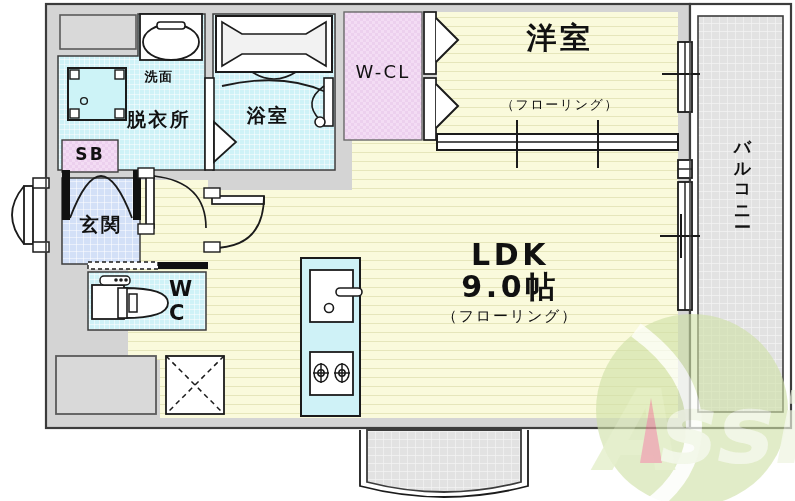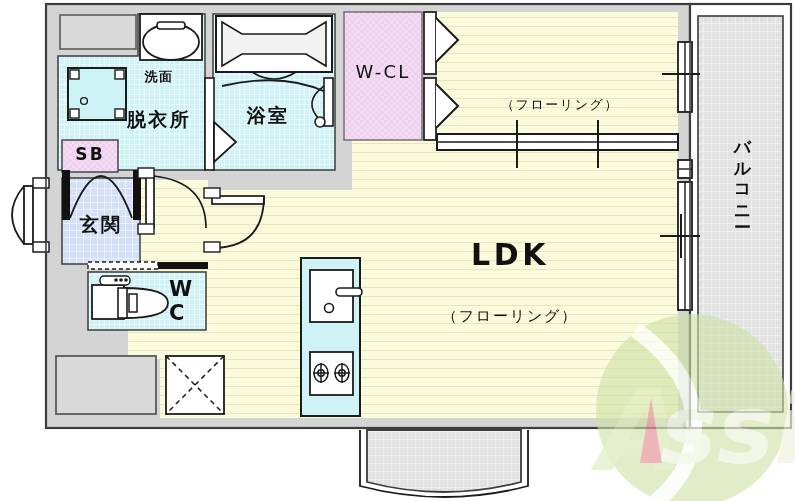--- a/index.html
+++ b/index.html
@@ -242,23 +242,25 @@
 
   <g clip-path="url(#wmclip)" opacity="0.72">
     <circle cx="692" cy="410" r="96" fill="#cfe0a6" opacity="0.85"></circle>
     <path d="M636 330 q58 42 58 96 q0 52 -52 86" fill="none" stroke="#ffffff" stroke-width="16" opacity="0.9"></path>
     <text x="598" y="470" font-family="'DejaVu Sans','Liberation Sans',sans-serif" font-size="112" font-weight="bold" font-style="italic" fill="#dceaba" opacity="0.85">A</text>
     <path d="M640 463 L651 398 L662 463 Z" fill="#e8909c" opacity="0.9"></path>
     <text x="660" y="463" font-family="'DejaVu Sans','Liberation Sans',sans-serif" font-size="96" font-weight="bold" font-style="italic" fill="#eef4e0" opacity="0.95">ssist</text>
   </g>
 </svg>
 
+<div class="lbl ctr" style="left:560px;top:18px;font-size:30px;font-weight:600;">洋室</div>
 <div class="lbl ctr" style="left:560px;top:96px;font-size:13px;">（フローリング）</div>
 
 <div class="lbl ctr" style="left:510px;top:227px;font-size:30px;font-weight:600;margin-top:10px;">LDK</div>
+<div class="lbl ctr" style="left:510px;top:267px;font-size:30px;font-weight:600;">9.0帖</div>
 <div class="lbl ctr" style="left:510px;top:307px;font-size:15px;">（フローリング）</div>
 
 <div class="lbl ctr" style="left:383px;top:61px;font-size:18px;font-weight:400;">W-CL</div>
 
 <div class="lbl ctr" style="left:159px;top:68px;font-size:13px;font-weight:600;">洗面</div>
 <div class="lbl ctr" style="left:159px;top:94px;font-size:19px;font-weight:600;margin-top:13px;">脱衣所</div>
 
 <div class="lbl ctr" style="left:268px;top:103px;font-size:19px;font-weight:600;">浴室</div>
 
 <div class="lbl" style="left:169px;top:277px;font-size:21px;font-weight:700;">W</div>

